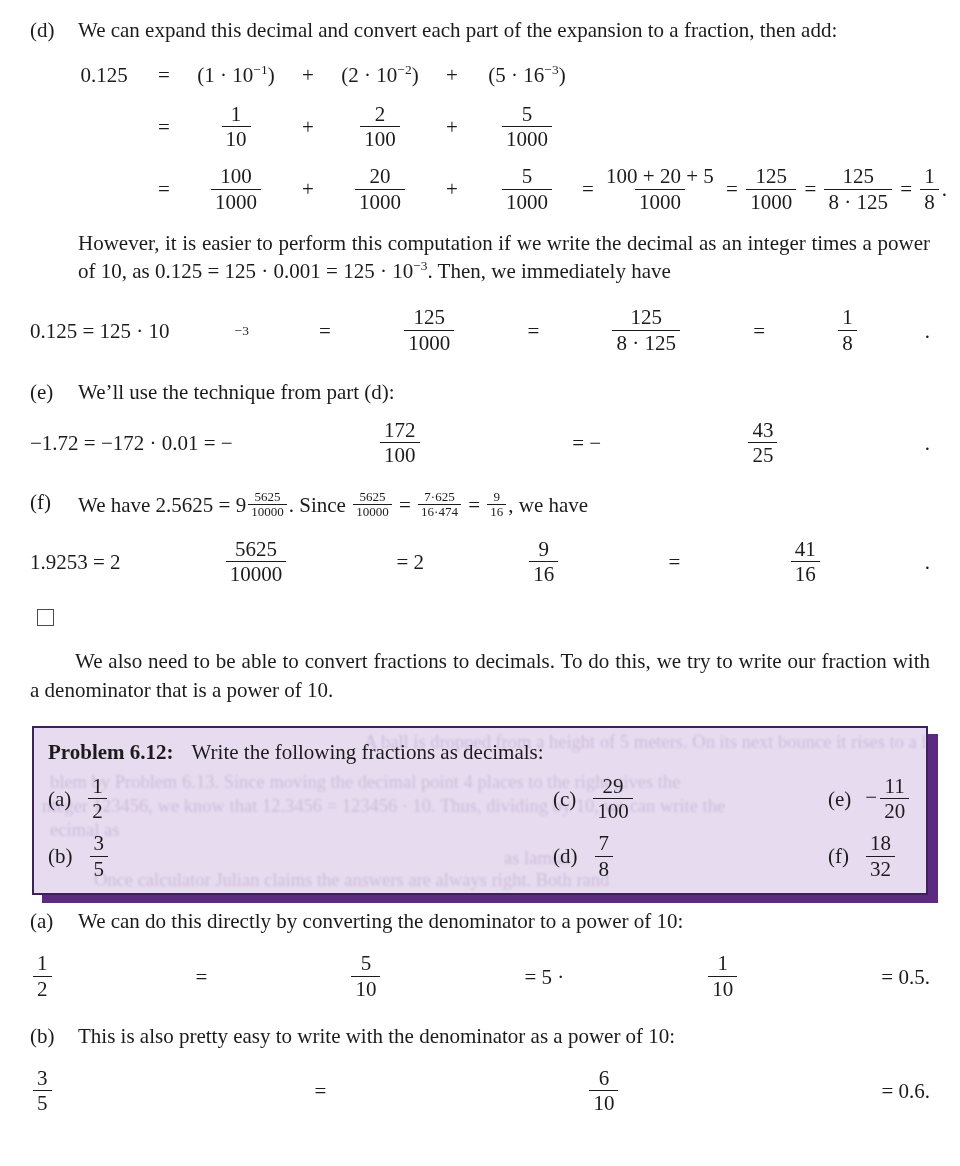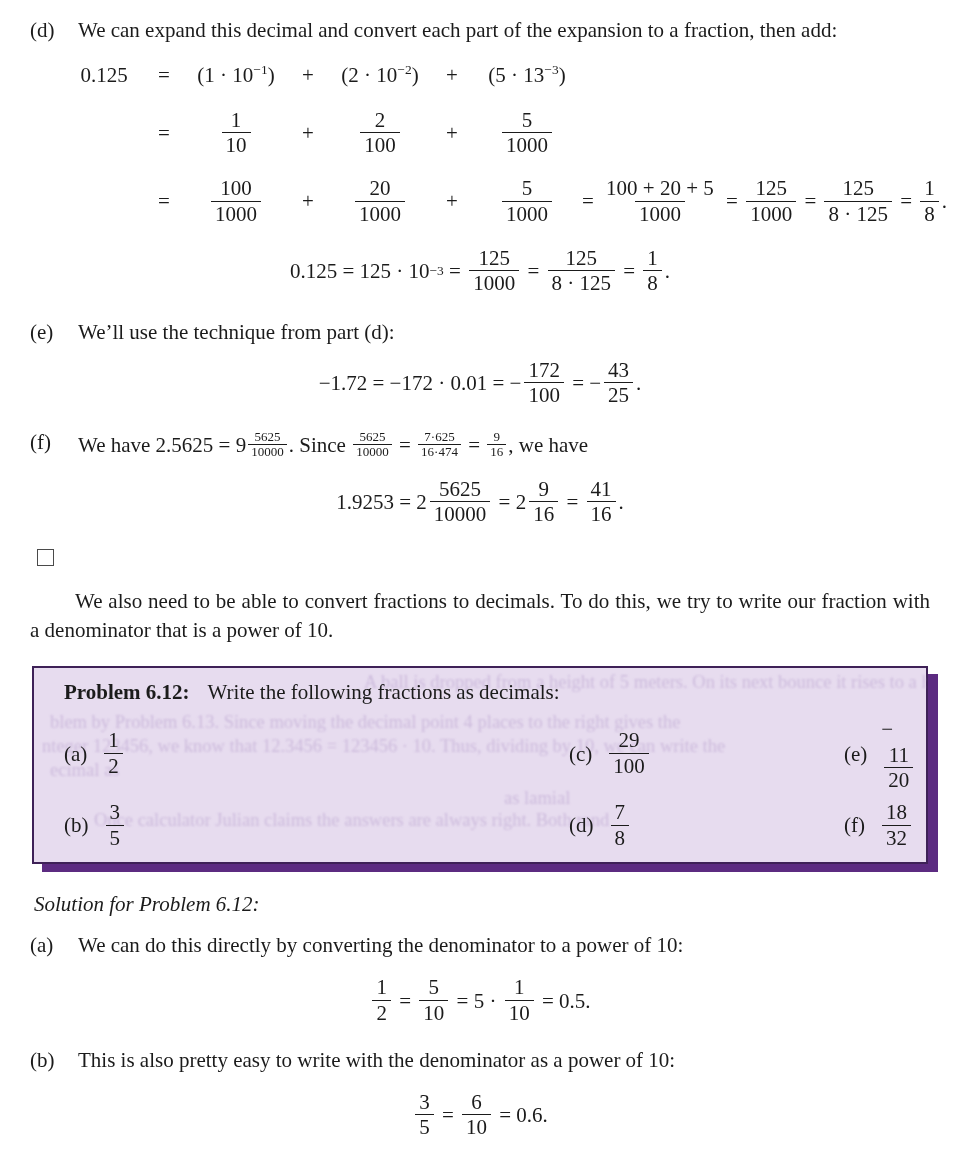--- a/index.html
+++ b/index.html
@@ -13,31 +13,31 @@
   
   .fr{display:inline-flex;flex-direction:column;align-items:center;vertical-align:middle;margin:0 3px}
   .fr .n{padding:0 4px;line-height:1.12;white-space:pre}
   .fr .d{padding:0 4px;border-top:1.6px solid #1b1b1b;line-height:1.18;white-space:pre}
   
   .frs{display:inline-flex;flex-direction:column;align-items:center;vertical-align:middle;font-size:0.62em;margin:0 2px;transform:translateY(-2px)}
   .frs .n{padding:0 3px;line-height:1.08;white-space:pre}
   .frs .d{padding:0 3px;border-top:1.3px solid #1b1b1b;line-height:1.12;white-space:pre}
   
   .dgrid{display:grid;grid-template-columns:80px 40px 104px 40px 104px 40px 110px auto;
-         align-items:center;justify-items:center;row-gap:19px;margin:16px 0 6px 34px}
+         align-items:center;justify-items:center;row-gap:13px;margin:16px 0 6px 34px}
   .term{white-space:pre}
   .chain{display:inline-flex;align-items:center;justify-self:start;white-space:pre}
   .s{white-space:pre}
-  .deq{display:flex;justify-content:center;align-items:center;white-space:pre}
+  .deq{display:flex;justify-content:space-between;align-items:center;white-space:pre}
   .qed{width:15px;height:15px;border:1.7px solid #4a4a4a;margin:22px 0 4px 7px}
   .para{text-align:justify}
   .para.indent{text-indent:45px;}
   
   .pbox{position:relative;margin:14px 2px 0 2px;background:#e7dcef;border:2.5px solid #3e2157;
-        box-shadow:10px 8px 0 0 #5c2b81;padding:8px 12px 12px 28px}
+        box-shadow:10px 8px 0 0 #5c2b81;padding:8px 12px 12px 12px}
   .pbox-inner{position:relative;z-index:1}
   .pbox-title{margin:2px 0 8px 2px}
   .pbox-title b{font-weight:bold}
   .pbox-title .rest{margin-left:18px}
   .pgrid{display:grid;grid-template-columns:505px 275px 1fr;row-gap:8px;margin-left:2px}
   .pcell{display:flex;align-items:center;gap:14px}
   .neg{white-space:pre}
   .ghost{position:absolute;inset:0;overflow:hidden;color:#c8b5d9;opacity:.85;filter:blur(1.2px);
          font-size:18.5px;line-height:25px;z-index:0;pointer-events:none}
   .ghost div{position:absolute;white-space:nowrap}
@@ -57,21 +57,21 @@
   </div>
 
   <div class="dgrid">
 
     <span>0.125</span>
     <span>=</span>
     <span class="term"><span>(1 · 10</span><sup class="exp">−1</sup><span>)</span></span>
     <span>+</span>
     <span class="term"><span>(2 · 10</span><sup class="exp">−2</sup><span>)</span></span>
     <span>+</span>
-    <span class="term"><span>(5 · 13</span><sup class="exp">−3</sup><span>)</span></span>
+    <span class="term"><span>(5 · 16</span><sup class="exp">−3</sup><span>)</span></span>
     <span></span>
 
     <span></span>
     <span>=</span>
     <span class="fr">
         <span class="n">1</span>
         <span class="d">10</span>
       </span>
     <span>+</span>
     <span class="fr">
@@ -107,20 +107,24 @@
       <span class="s"> = </span>
       <span class="fr"><span class="n">125</span><span class="d">1000</span></span>
       <span class="s"> = </span>
       <span class="fr"><span class="n">125</span><span class="d">8 · 125</span></span>
       <span class="s"> = </span>
       <span class="fr"><span class="n">1</span><span class="d">8</span></span>
       <span class="s">.</span>
     </span>
   </div>
 
+  <div class="labeled mt14">
+    <span class="lab"></span>
+    <span class="lbody"><span>However, it is easier to perform this computation if we write the decimal as an integer times a power of 10, as 0.125 = 125 · 0.001 = 125 · 10</span><sup class="exp">−3</sup><span>. Then, we immediately have</span></span>
+  </div>
 
   <div class="deq mt20">
     <span class="s">0.125 = 125 · 10</span><sup class="exp">−3</sup>
     <span class="s"> = </span>
     <span class="fr"><span class="n">125</span><span class="d">1000</span></span>
     <span class="s"> = </span>
     <span class="fr"><span class="n">125</span><span class="d">8 · 125</span></span>
     <span class="s"> = </span>
     <span class="fr"><span class="n">1</span><span class="d">8</span></span>
     <span class="s">.</span>
@@ -225,21 +229,20 @@
           <span>(f)</span>
           <span><span class="neg"></span><span class="fr">
                 <span class="n">18</span>
                 <span class="d">32</span>
               </span></span>
         </div>
       </div>
     </div>
   </div>
 
-  <div class="sol-head">Solution for Problem 6.12:</div>
 
   <div class="labeled mt18">
     <span class="lab">(a)</span>
     <span class="lbody">We can do this directly by converting the denominator to a power of 10:</span>
   </div>
 
   <div class="deq mt16">
     <span class="fr"><span class="n">1</span><span class="d">2</span></span>
     <span class="s"> = </span>
     <span class="fr"><span class="n">5</span><span class="d">10</span></span>

